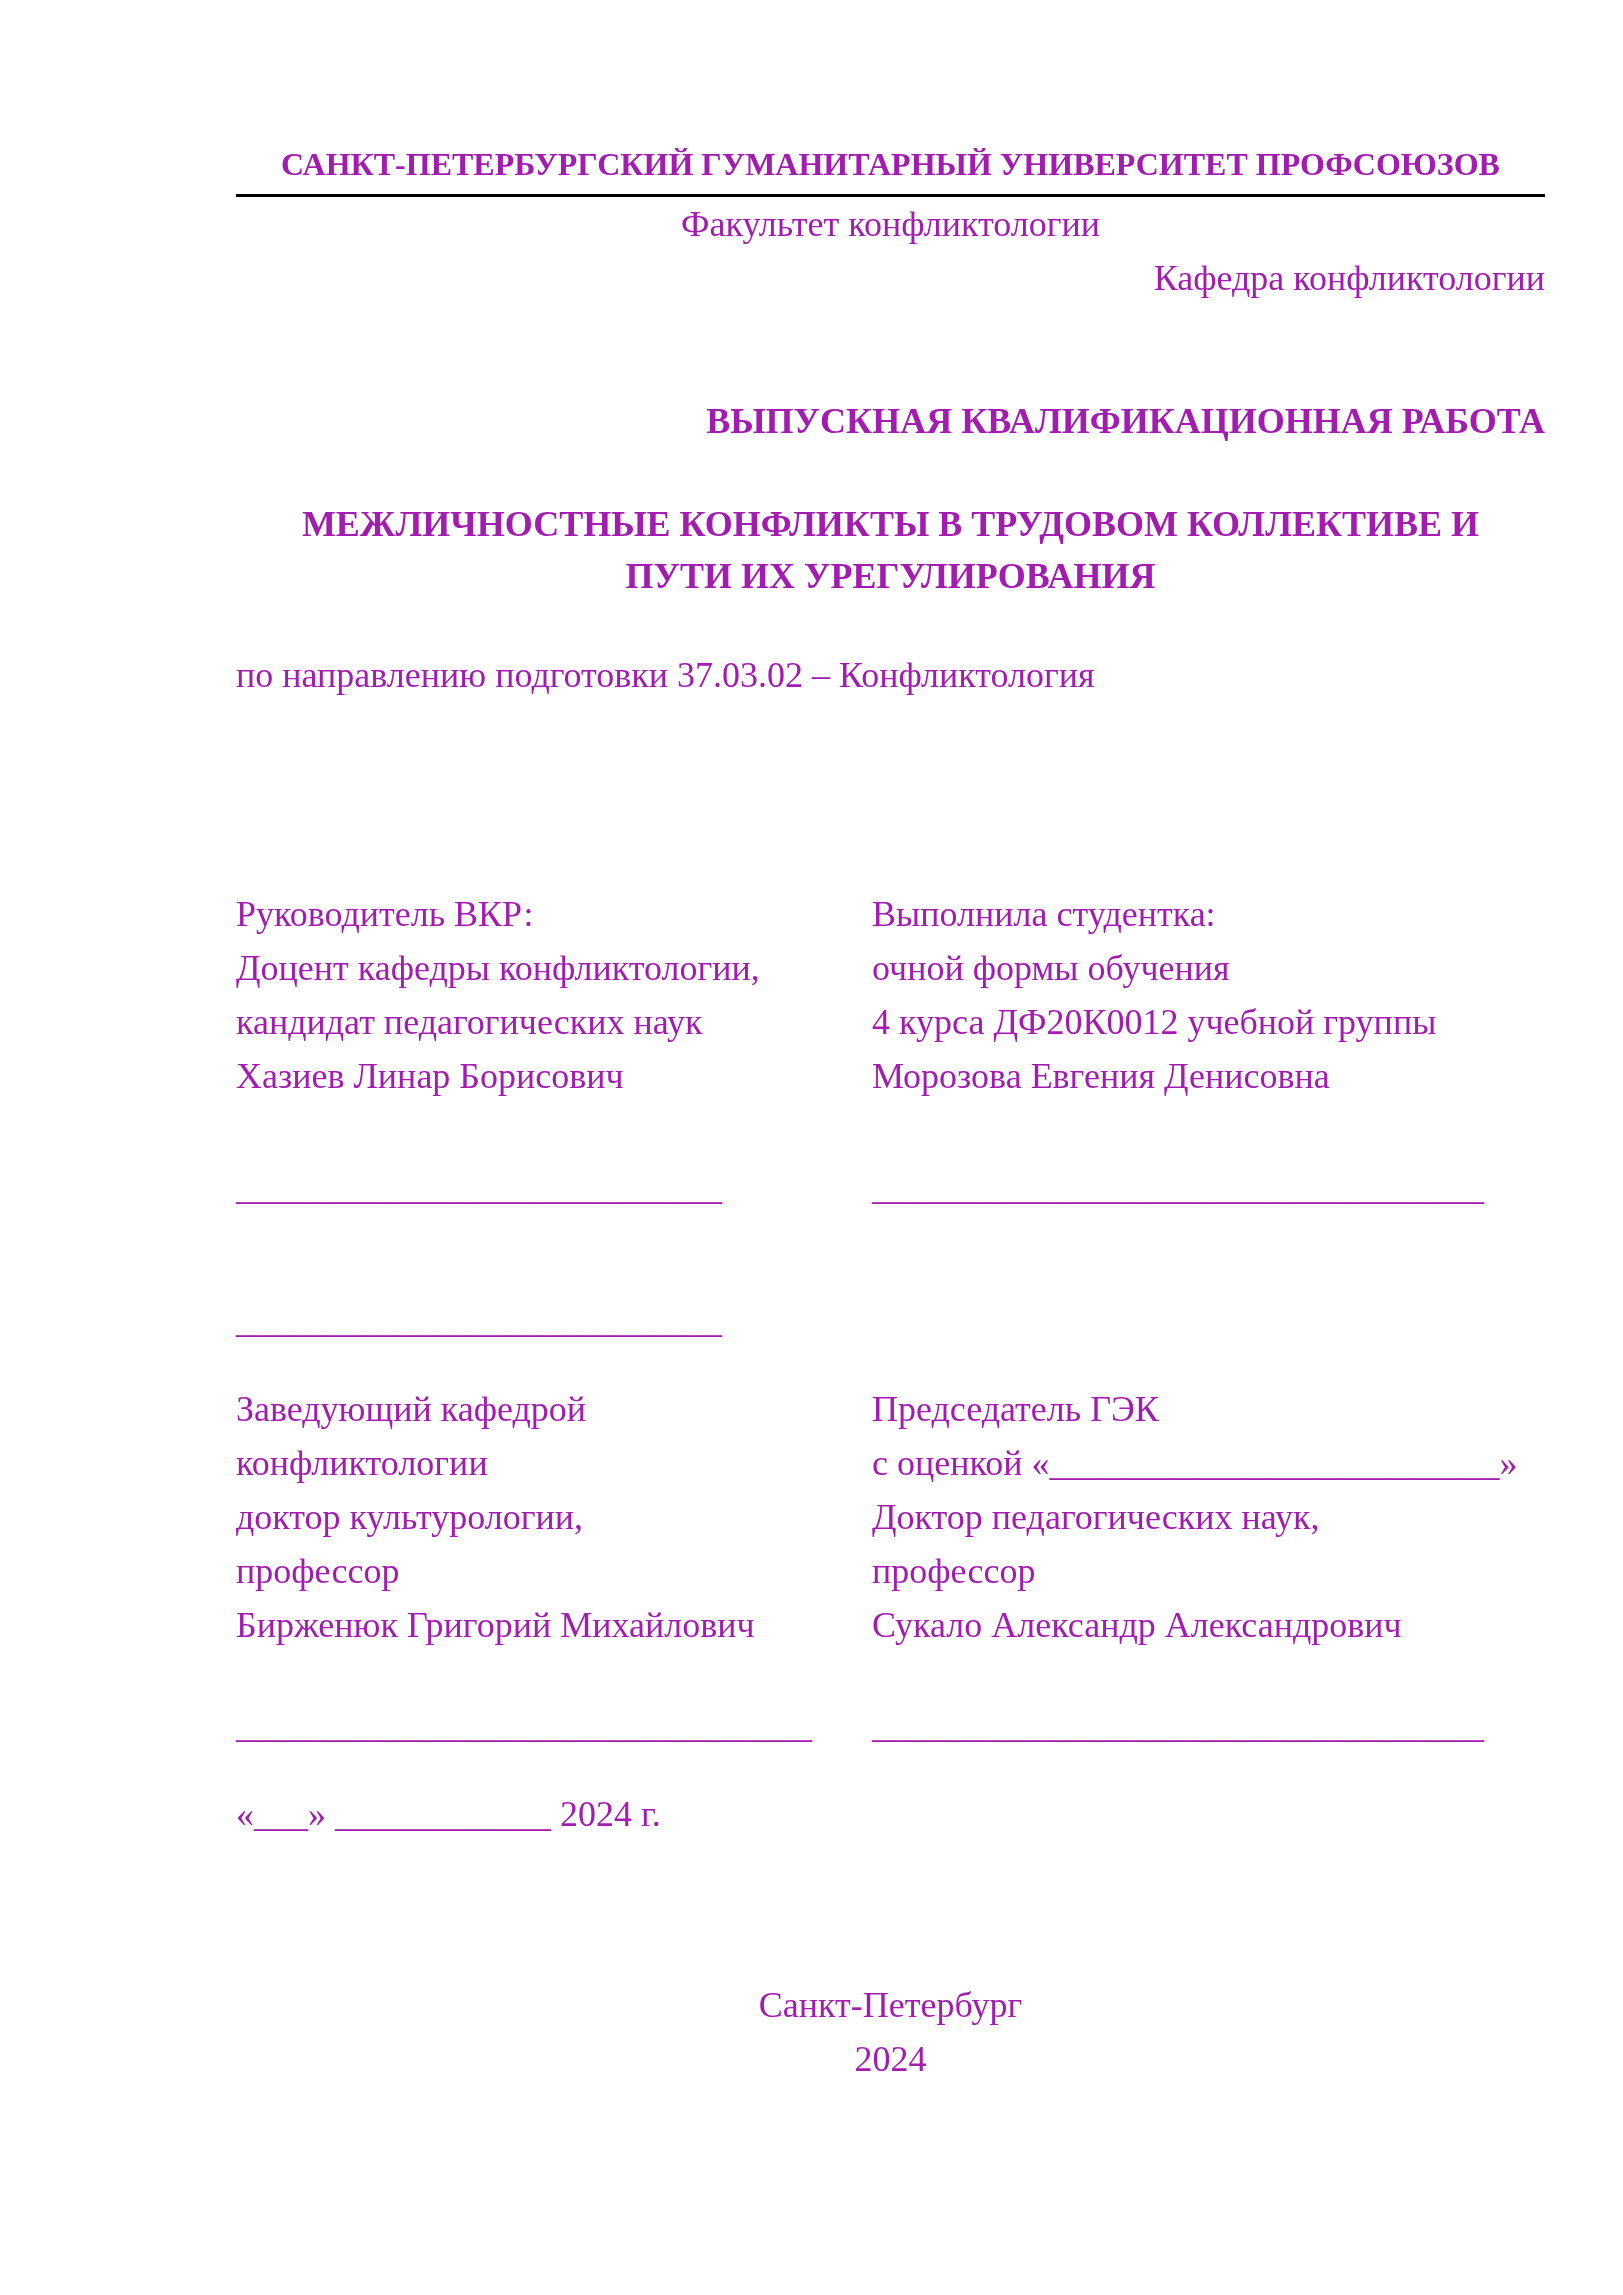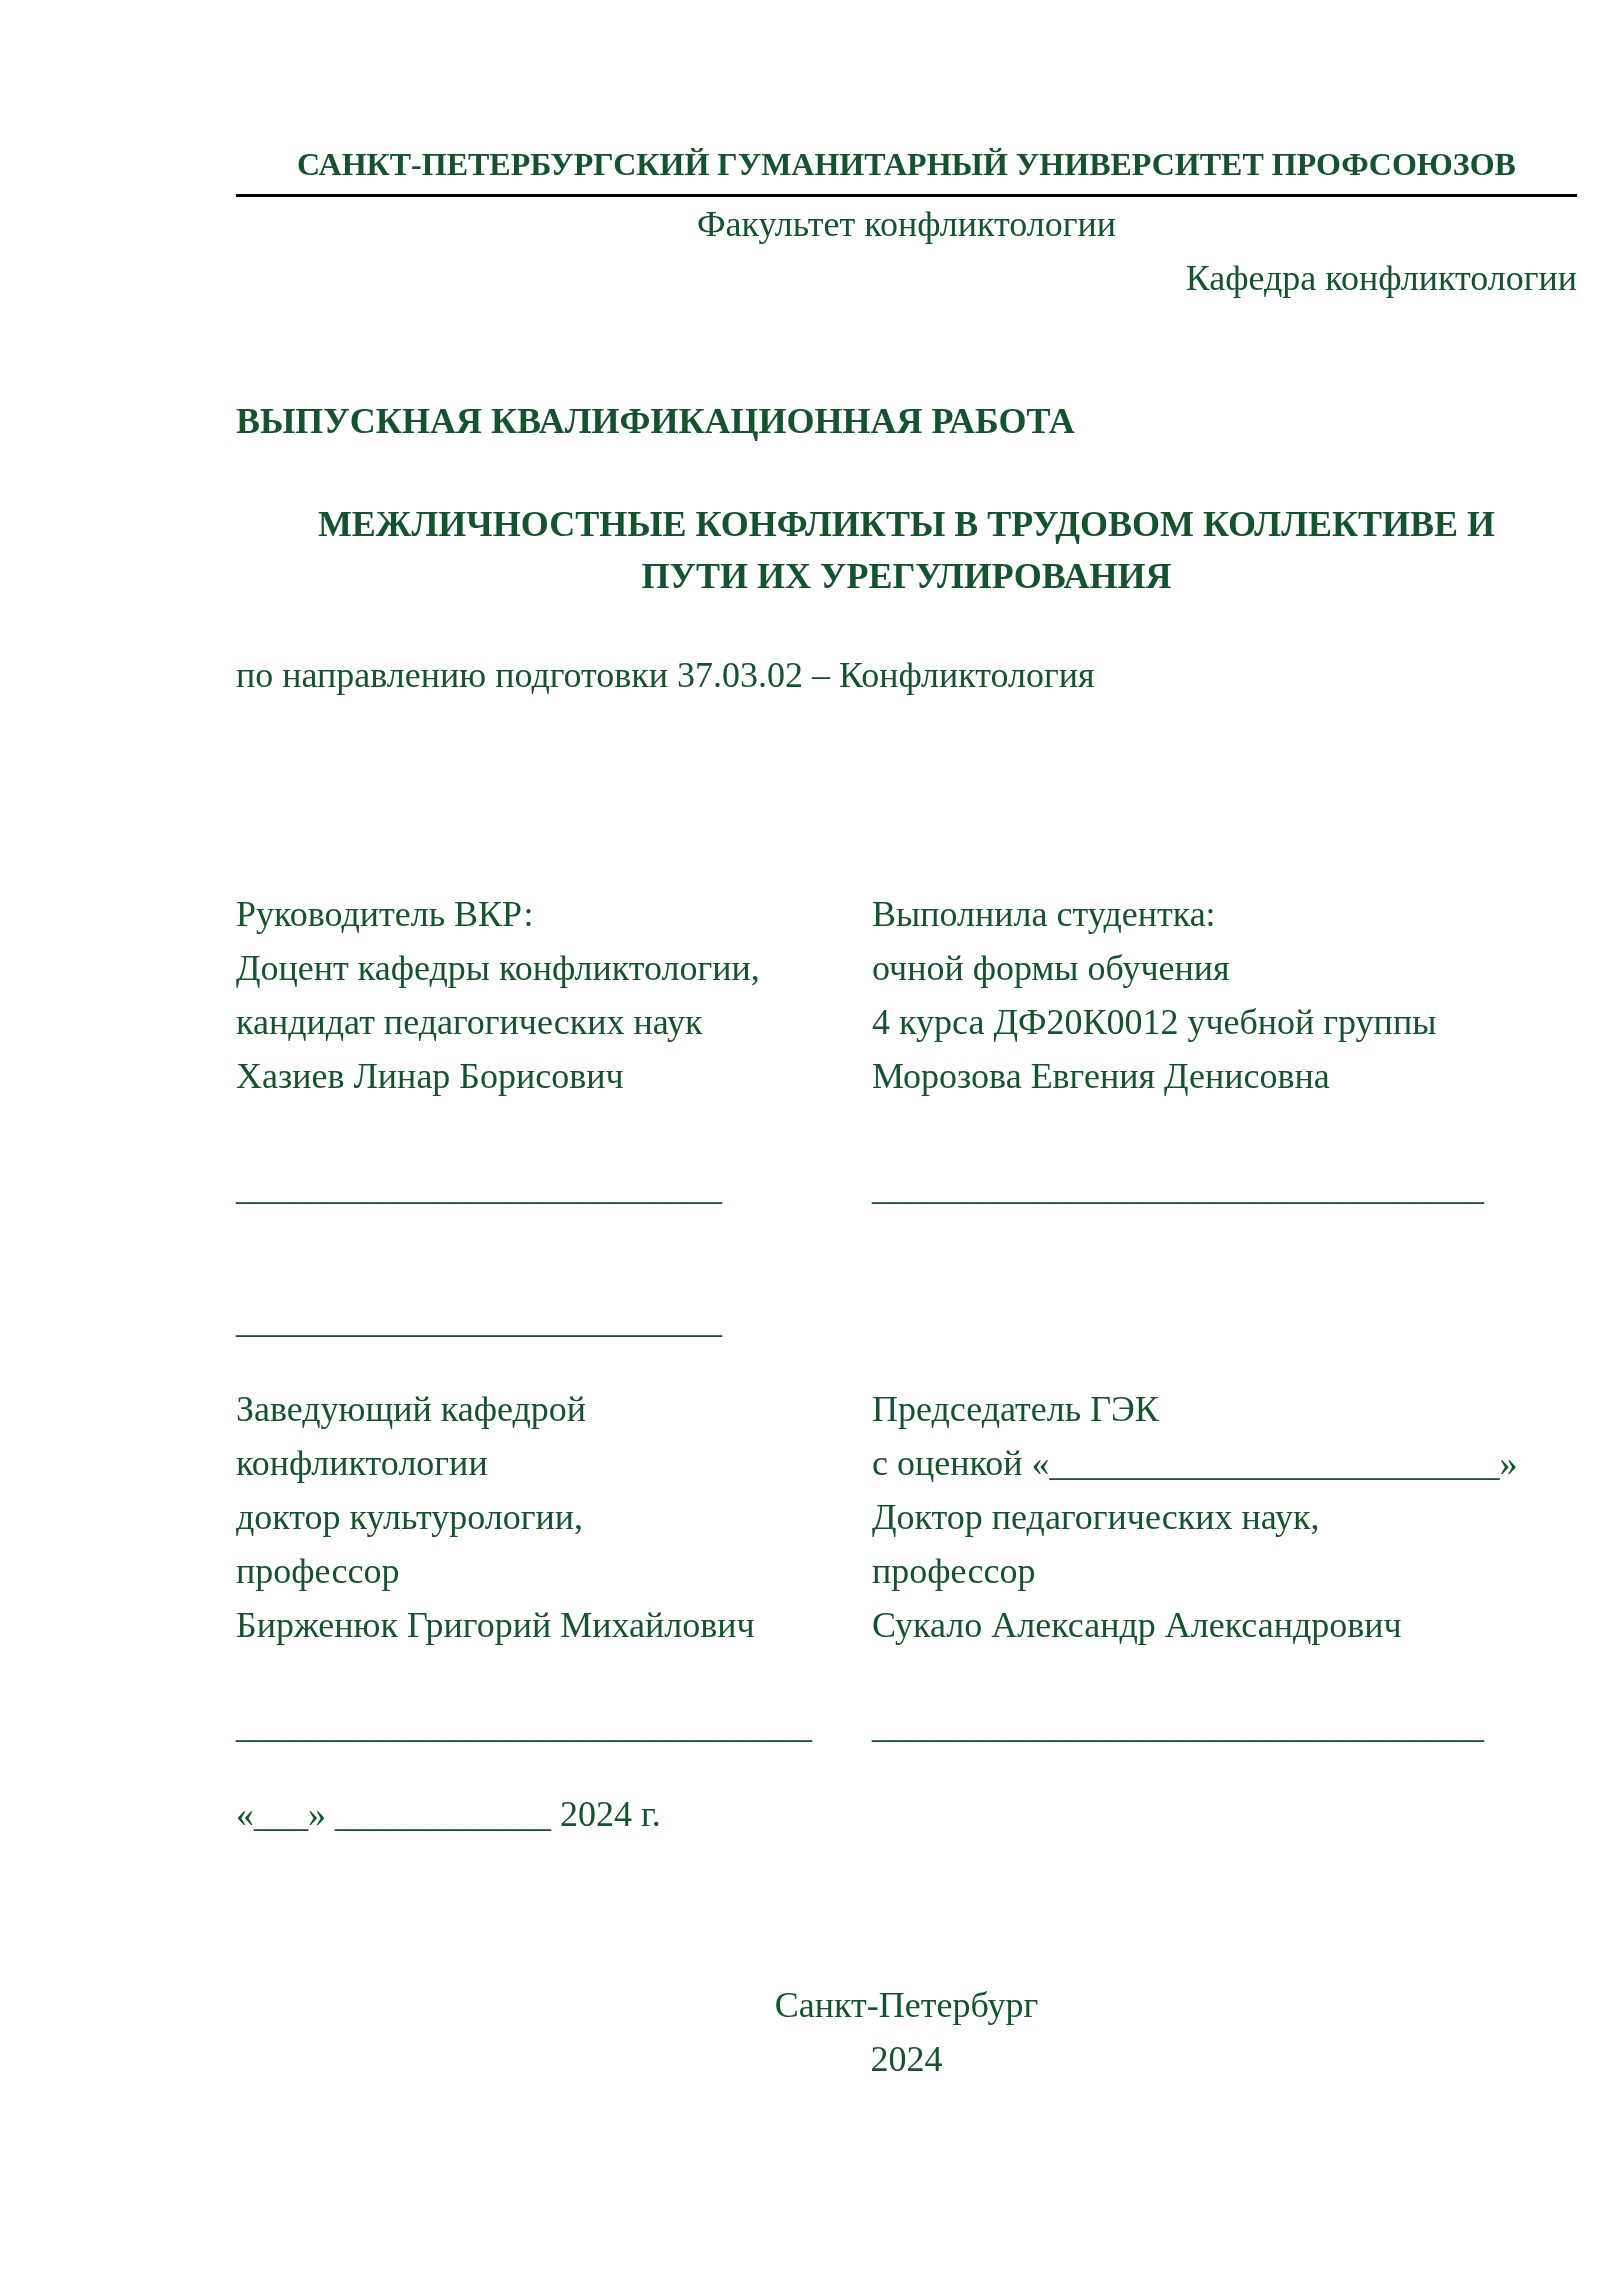--- a/index.html
+++ b/index.html
@@ -4,45 +4,45 @@
   <style>
     html, body {
       margin: 0;
       padding: 0;
       background: #ffffff;
     }
     .page {
       width: 1623px;
       height: 2295px;
       background: #ffffff;
-      color: #14532d;
+      color: #a21caf;
       font-family: "Liberation Serif", "DejaVu Serif", serif;
       font-size: 36px;
       line-height: 54px;
-      padding: 137px 46px 0 236px;
+      padding: 137px 78px 0 236px;
       box-sizing: border-box;
       position: relative;
       overflow: hidden;
     }
     .doc-header {
       border-bottom: 3.1px solid #000000;
       padding-bottom: 3.1px;
     }
     .university {
       font-weight: bold;
       font-size: 32px;
       line-height: 54px;
       white-space: nowrap;
       text-align: center;
     }
     .faculty { text-align: center; }
     .department { text-align: right; }
     .work-type {
       font-weight: bold;
-      text-align: left;
+      text-align: right;
       margin-top: 89px;
     }
     .thesis-title {
       font-weight: bold;
       text-align: center;
       margin-top: 50px;
       line-height: 52px;
     }
     .program {
       text-align: left;

